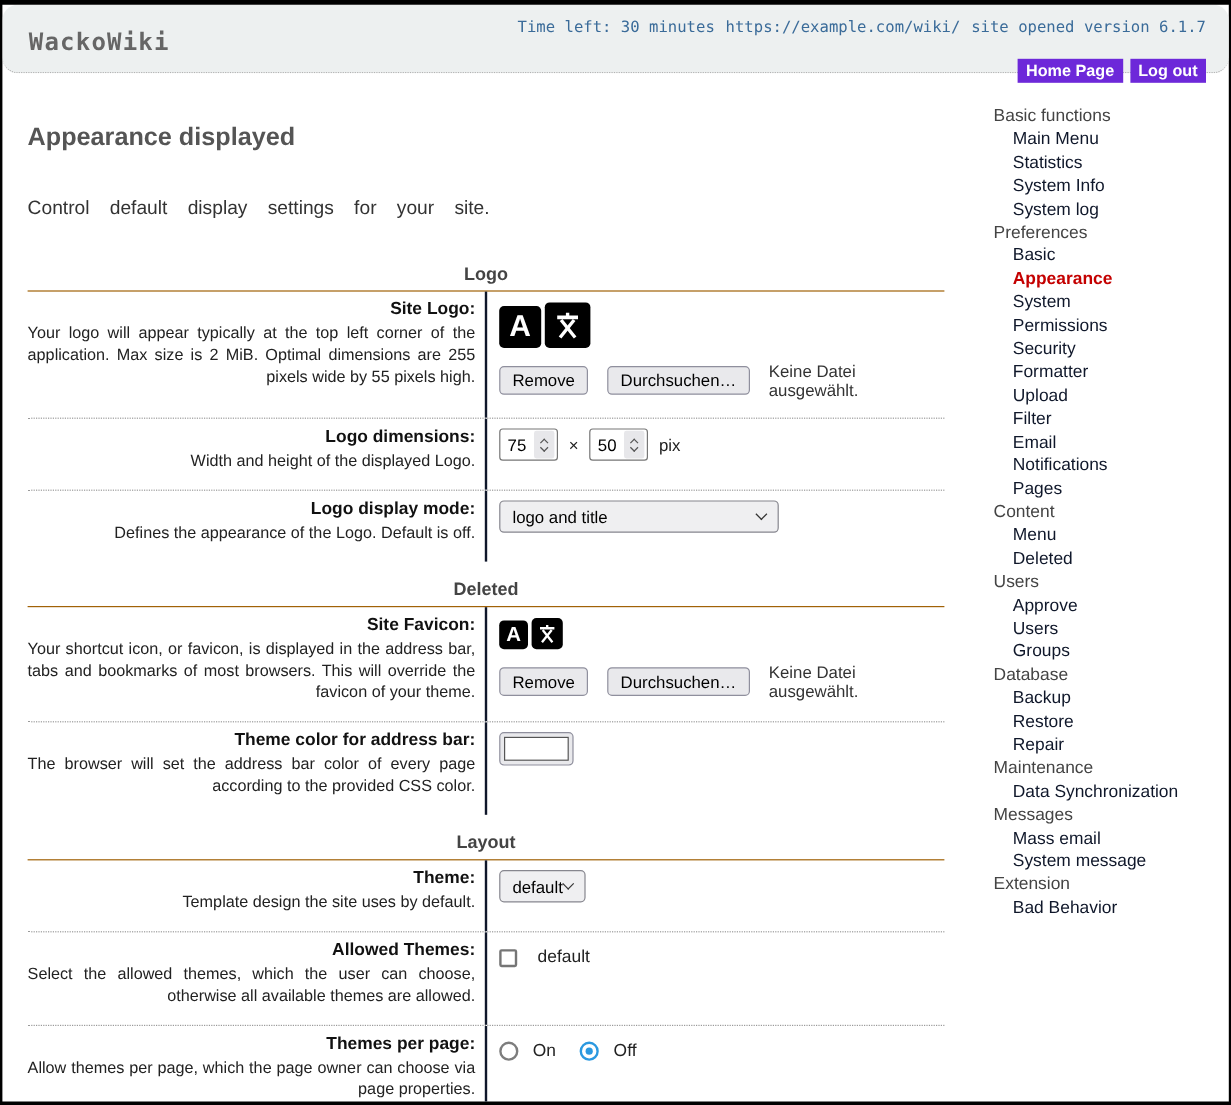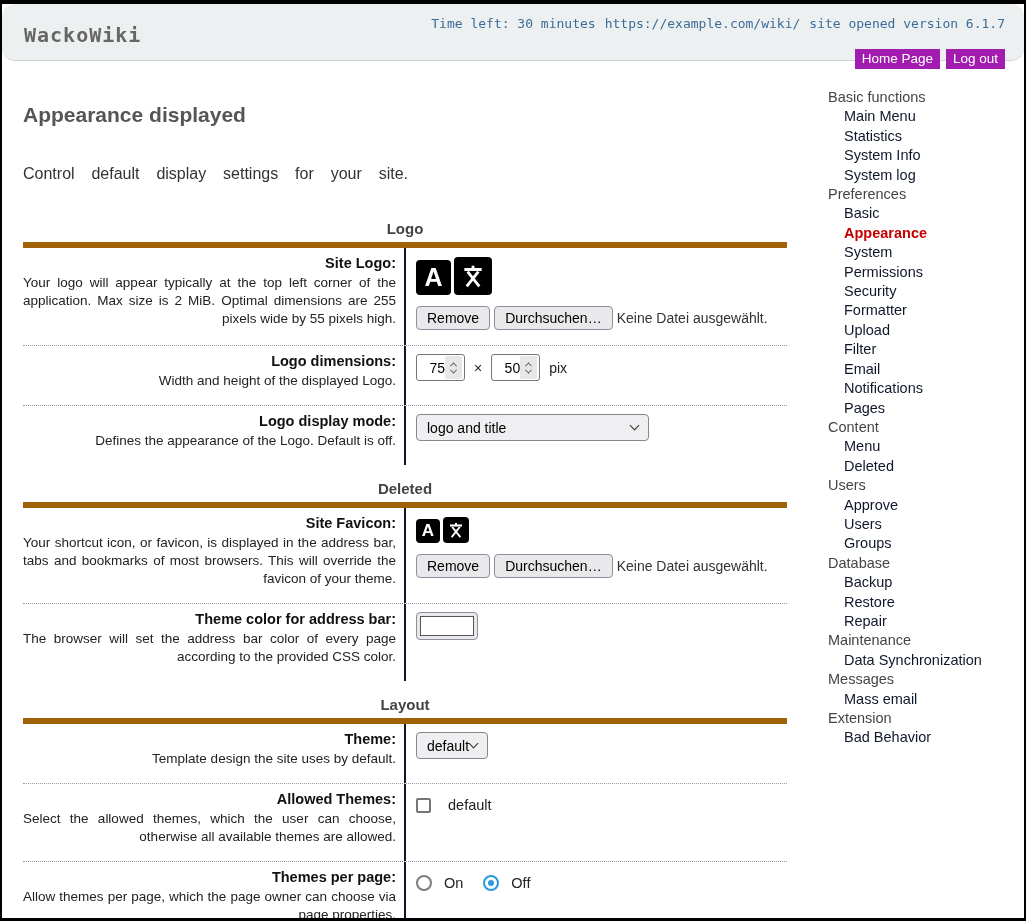--- a/index.html
+++ b/index.html
@@ -13,48 +13,48 @@
     color:#222;
     position:relative;
     overflow:hidden;
   }
   
   .header { height:57px; background:#edf0f0; border-bottom:1px dotted #b3b3b3; position:relative; flex:none;border-radius:13px; }
   .site-logo { position:absolute; left:22px; top:19px; font-family:"DejaVu Sans Mono", monospace; font-weight:bold; font-size:20px; color:#666; letter-spacing:1px; }
   .status { position:absolute; right:19px; top:12px; font-family:"DejaVu Sans Mono", monospace; font-size:13px; color:#3a6b99; white-space:nowrap; }
   .status span { margin-left:9px; }
   .hdr-buttons { position:absolute; right:19px; top:45px; display:flex; gap:6px; z-index:5; }
-  .hdr-btn { background:#a21caf; color:#fff; border:none; font-family:"Liberation Sans", sans-serif; font-weight:normal; font-size:13.5px; padding:2px 7px 3px; cursor:pointer; }
+  .hdr-btn { background:#6d28d9; color:#fff; border:none; font-family:"Liberation Sans", sans-serif; font-weight:bold; font-size:13.5px; padding:2px 7px 3px; cursor:pointer; }
   
   .layout { flex:1; display:flex; align-items:flex-start; }
   .main { width:764px; margin-left:21px; flex:none; }
   h1.page-title { font-size:21px; font-weight:bold; color:#555; margin-top:42px; }
   .intro { margin-top:38px; font-size:16px; color:#333; width:385px; text-align:justify; text-align-last:justify; }
   .form { margin-top:22px; }
-  .sect-head { text-align:center; font-weight:bold; font-size:15px; color:#444; padding:15px 0 5px; border-bottom:6px solid #a16207; }
+  .sect-head { text-align:center; font-weight:bold; font-size:15px; color:#444; padding:15px 0 5px; border-bottom:1px solid #a16207; }
   .frow { display:flex; }
   .frow + .frow { border-top:1px dotted #9a9a9a; }
   .fl { width:383px; flex:none; border-right:2px solid #0f172a; padding:6px 8px 15px 0; text-align:right; }
   .flab { font-weight:bold; font-size:14.5px; color:#111; }
   .fdesc { font-size:13.5px; color:#222; line-height:18px; text-align:justify; text-align-last:right; margin-top:2px; }
   .fr { flex:1; padding:6px 0 15px 10px; font-size:14px; color:#222; }
   
   .tiles { display:flex; gap:3px; align-items:flex-end; margin:3px 0 11px; }
   .tile { background:#000; color:#fff; border-radius:4px; font-weight:bold; display:flex; align-items:center; justify-content:center; }
   .tile-a-lg { width:35px; height:35px; font-size:25px; }
   .tile-t-lg { width:38px; height:38px; }
   .tile-a-sm { width:24px; height:24px; font-size:17px; }
   .tile-t-sm { width:26px; height:26px; }
   
-  .filebar { display:flex; align-items:center; gap:4px; }
+  .filebar { display:flex; align-items:center; gap:16px; }
   .btn { background:#e9e9ec; border:1px solid #8f8f9d; border-radius:4px; padding:3px 10px; font-size:14px; color:#000; font-family:"Liberation Sans", sans-serif; cursor:pointer; }
   .nofile { font-size:14px; color:#333; }
   
   .dims { display:flex; align-items:center; gap:9px; margin-top:2px; }
-  .numwrap { width:49px; height:27px; border:1px solid #767676; border-radius:3px; background:#fff; display:flex; align-items:center;text-align:right; }
+  .numwrap { width:49px; height:27px; border:1px solid #767676; border-radius:3px; background:#fff; display:flex; align-items:center; }
   .numval { flex:1; padding-left:6px; font-size:14px; color:#000; }
   .spinner { width:17px; height:23px; margin-right:2px; background:#e7e7ea; border-radius:2px; display:flex; flex-direction:column; align-items:center; justify-content:center; gap:2px; cursor:pointer; }
   .chev-up { width:5px; height:5px; border-left:1.4px solid #555; border-top:1.4px solid #555; transform:rotate(45deg) translate(1px,1px); }
   .chev-dn { width:5px; height:5px; border-right:1.4px solid #555; border-bottom:1.4px solid #555; transform:rotate(45deg) translate(-1px,-1px); }
   
   .select { display:inline-flex; align-items:center; justify-content:space-between; background:#efeff1; border:1px solid #86868e; border-radius:4px; padding:0 10px; font-size:14px; height:27px; cursor:pointer; color:#000; }
   .sel-arrow { width:7px; height:7px; border-right:1.6px solid #333; border-bottom:1.6px solid #333; transform:rotate(45deg); margin-top:-4px; }
   .sel-mode { width:233px; margin-top:2px; }
   .sel-theme { width:72px; margin-top:2px; }
   
@@ -275,18 +275,19 @@
         <div class="sb-item">Users</div>
         <div class="sb-item">Groups</div>
         <div class="sb-header">Database</div>
         <div class="sb-item">Backup</div>
         <div class="sb-item">Restore</div>
         <div class="sb-item">Repair</div>
         <div class="sb-header">Maintenance</div>
         <div class="sb-item">Data Synchronization</div>
         <div class="sb-header">Messages</div>
         <div class="sb-item">Mass email</div>
+        <div class="sb-item">System message</div>
         <div class="sb-header">Extension</div>
         <div class="sb-item">Bad Behavior</div>
       </div>
   </div>
 
 </div>
 
 </body></html>

